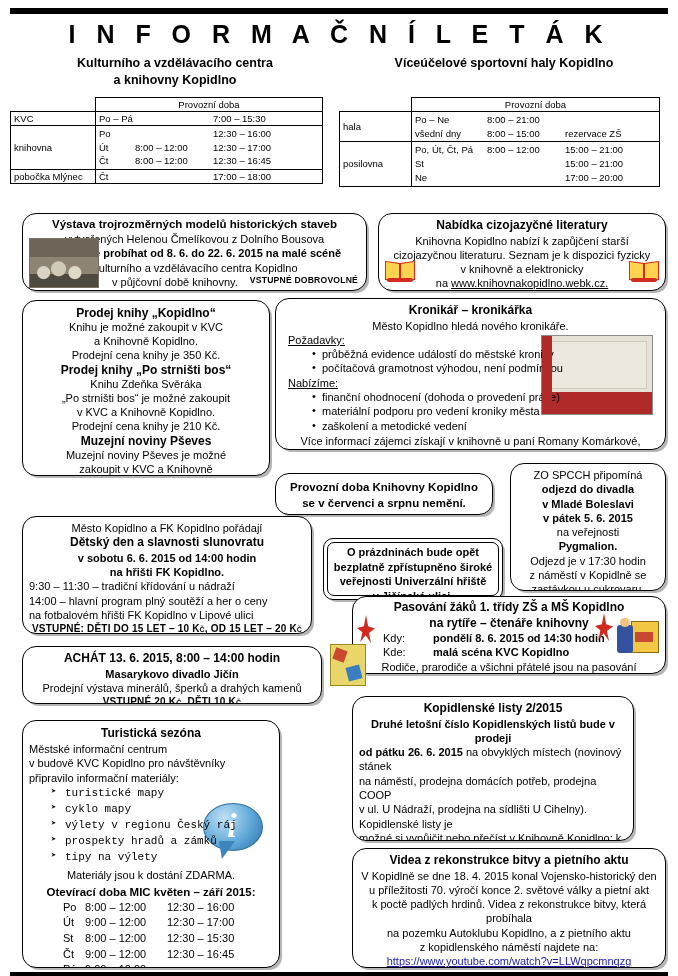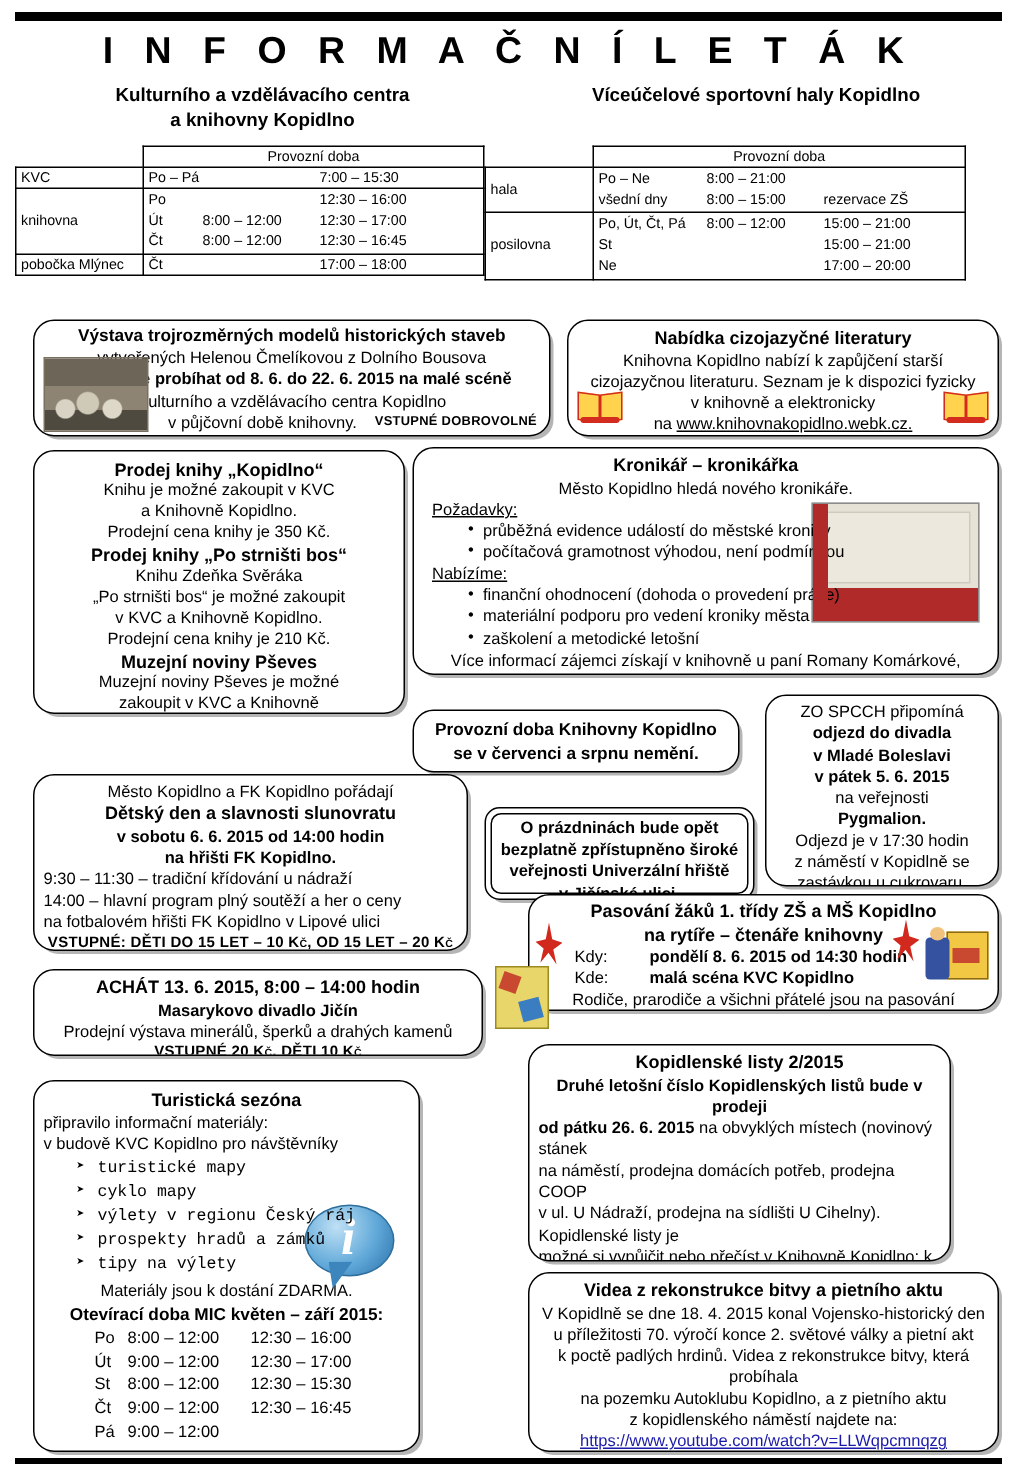--- a/index.html
+++ b/index.html
@@ -20,21 +20,21 @@
     margin:6px 0 6px 0;
   }
   .subtitles{display:flex;margin-top:2px;}
   .subtitle{
     flex:1;text-align:center;font-weight:bold;font-size:12.5px;line-height:1.35;
   }
   .sub-left{flex:0 0 330px;}
   .sub-right{flex:1;}
 
   
-  .tables{display:flex;margin-top:8px;align-items:flex-start;}
+  .tables{display:flex;gap:16px;margin-top:8px;align-items:flex-start;}
   table.ot{border-collapse:collapse;font-size:9.5px;table-layout:fixed;}
   table.ot td{border:1px solid #000;padding:1px 3px;vertical-align:middle;white-space:nowrap;}
   .hdr{text-align:center;font-size:9.5px;}
   .tb-left{width:312px;}
   .tb-right{width:320px;}
   .sub{display:flex;}
   .sub span{display:inline-block;}
   .nb{border:none!important;}
   .lines{line-height:1.45;}
 
@@ -317,21 +317,21 @@
       <div class="left" style="margin-left:6px;">
         <div style="text-decoration:underline">Požadavky:</div>
         <ul class="bul" style="margin-left:12px">
           <li>průběžná evidence událostí do městské kroniky</li>
           <li>počítačová gramotnost výhodou, není podmínkou</li>
         </ul>
         <div style="text-decoration:underline">Nabízíme:</div>
         <ul class="bul" style="margin-left:12px">
           <li>finanční ohodnocení  (dohoda o provedení práce)</li>
           <li>materiální podporu pro vedení kroniky města</li>
-          <li>zaškolení a metodické letošní</li>
+          <li>zaškolení a metodické vedení</li>
         </ul>
       </div>
       <div style="margin-top:1px">Více informací zájemci získají v knihovně u paní Romany Komárkové,</div>
       <div><span>tel. 491 110 155 nebo e-mail: </span><a class="lnk2" href="#">knihovnakopidlno@kopidlno.cz</a><span>.</span></div>
     </div>
   </div>
 
   <div class="box" style="left:275px;top:465px;width:218px;height:42px;">
     <div class="inner b" style="padding-top:6px;font-size:11.5px;line-height:1.35">
       <div>Provozní doba Knihovny Kopidlno</div>
@@ -409,22 +409,23 @@
   <div class="minerals" style="left:330px;top:636px;"></div>
 
   <div class="box" style="left:22px;top:712px;width:258px;height:248px;">
     <div class="info-ico" style="right:14px;top:82px;">
       <span class="bub"></span>
         <span class="tail"></span>
         <span class="i">i</span>
     </div>
     <div class="inner" style="padding-top:5px;line-height:1.32;">
       <div class="bold-title">Turistická sezóna</div>
+      <div class="left">Městské informační centrum</div>
+      <div class="left">v budově KVC Kopidlno pro návštěvníky</div>
       <div class="left">připravilo informační materiály:</div>
-      <div class="left">v budově KVC Kopidlno pro návštěvníky</div>
       <ul class="arr" style="margin-left:8px;margin-top:1px">
         <li>turistické mapy</li>
         <li>cyklo mapy</li>
         <li>výlety v regionu Český ráj</li>
         <li>prospekty hradů a zámků</li>
         <li>tipy na výlety</li>
       </ul>
       <div style="margin-top:2px">Materiály jsou k dostání ZDARMA.</div>
       <div class="b" style="font-size:11.5px;margin-top:2px">Otevírací doba MIC květen – září 2015:</div>
       <div class="left" style="margin-left:34px;line-height:1.42;">

